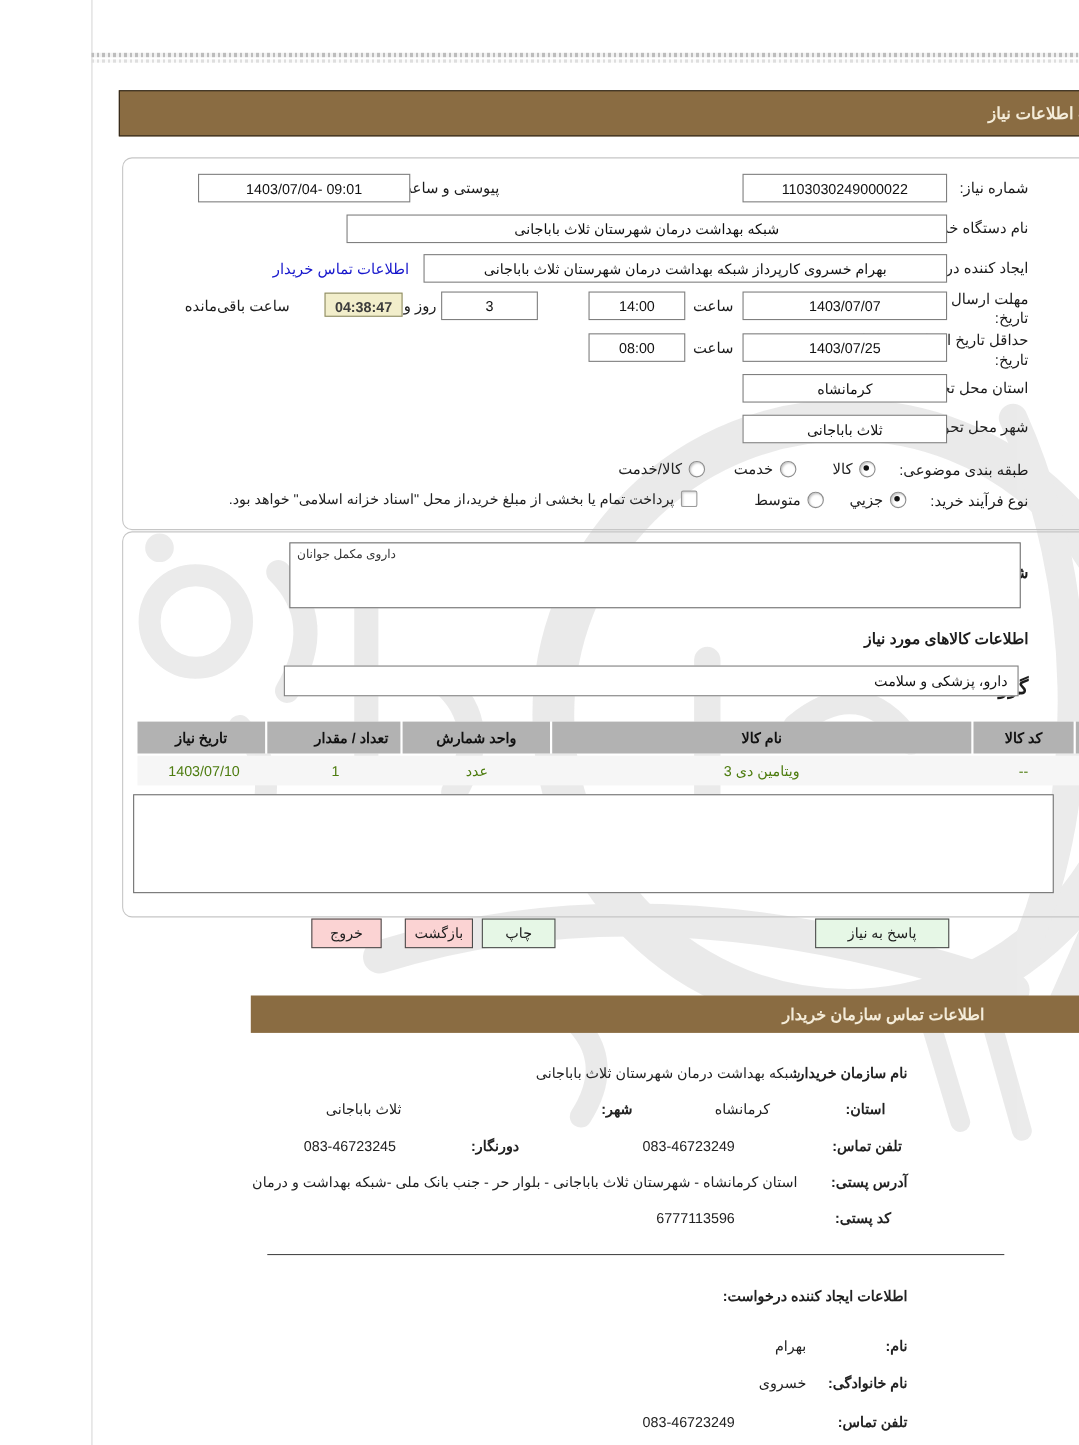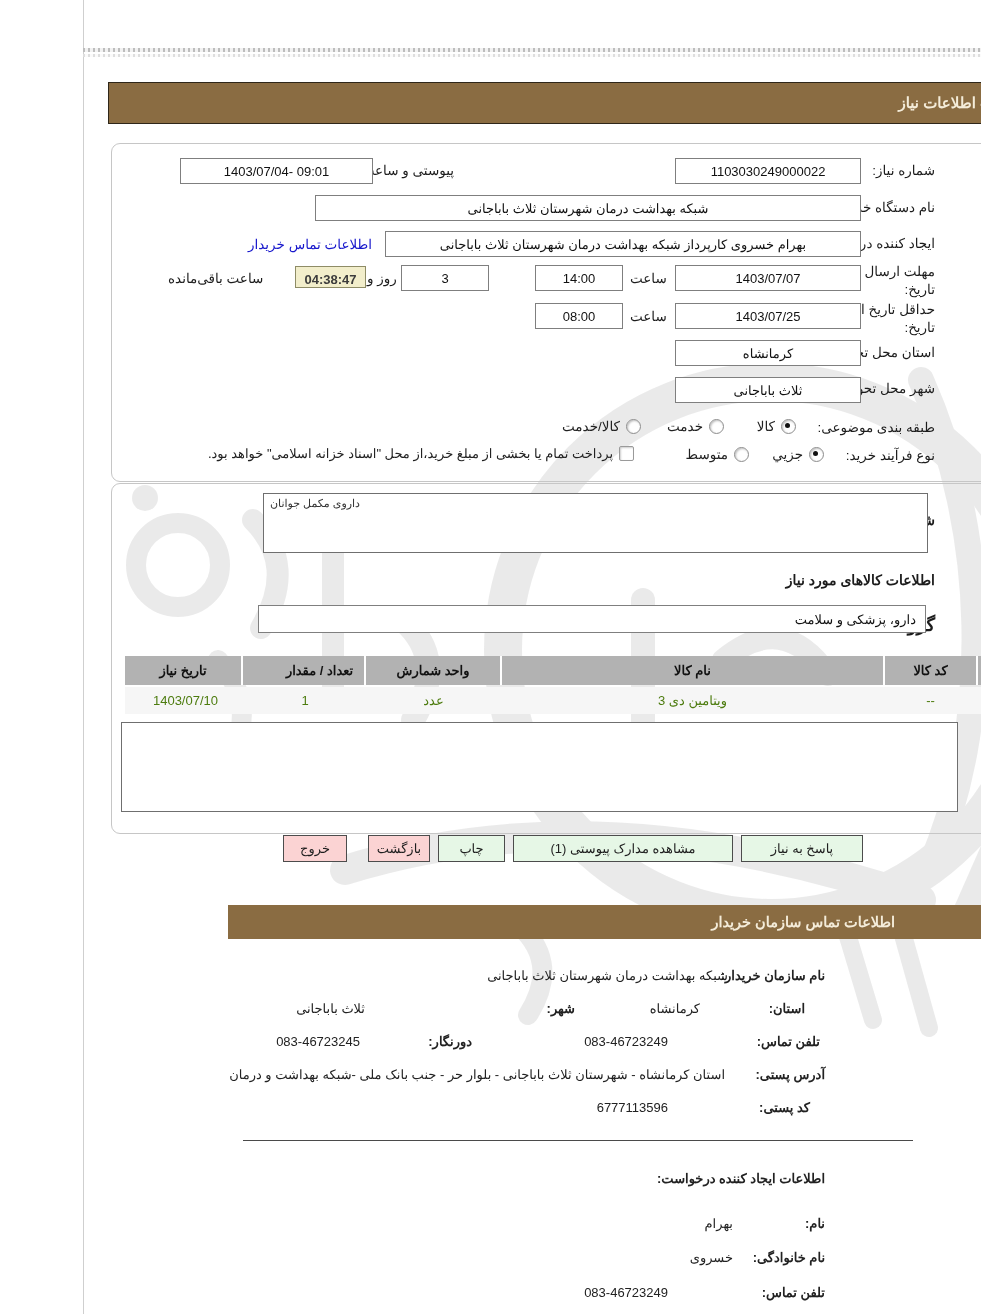--- a/index.html
+++ b/index.html
@@ -240,21 +240,20 @@
     <div class="td" style="width:122px;">1</div>
     <div class="td ltr" style="width:117px;">1403/07/10</div>
   </div>
 
   <div class="abs lbl b wrap" style="right:44px;top:752px;width:72px;font-size:13.5px;">توضیحات خریدار:</div>
   <div class="abs ta" style="left:38px;top:722px;width:837px;height:90px;">
     <span></span>
   </div>
 
   <div class="abs btn green" style="left:658px;top:835px;width:122px;height:27px;">پاسخ به نیاز</div>
-  <div class="abs btn green" style="left:430px;top:835px;width:220px;height:27px;">مشاهده مدارک پیوستی (1)</div>
   <div class="abs btn green" style="left:355px;top:835px;width:67px;height:27px;">چاپ</div>
   <div class="abs btn pink" style="left:285px;top:835px;width:62px;height:27px;">بازگشت</div>
   <div class="abs btn pink" style="left:200px;top:835px;width:64px;height:27px;text-align:right;">خروج</div>
 
   <div class="abs bar bar2">
     <span>اطلاعات تماس سازمان خریدار</span>
   </div>
 
   <div class="abs ct b" style="right:156px;top:968px;">نام سازمان خریدار:</div>
   <div class="abs ct" style="right:253px;top:968px;">شبکه بهداشت درمان شهرستان ثلاث باباجانی</div>

